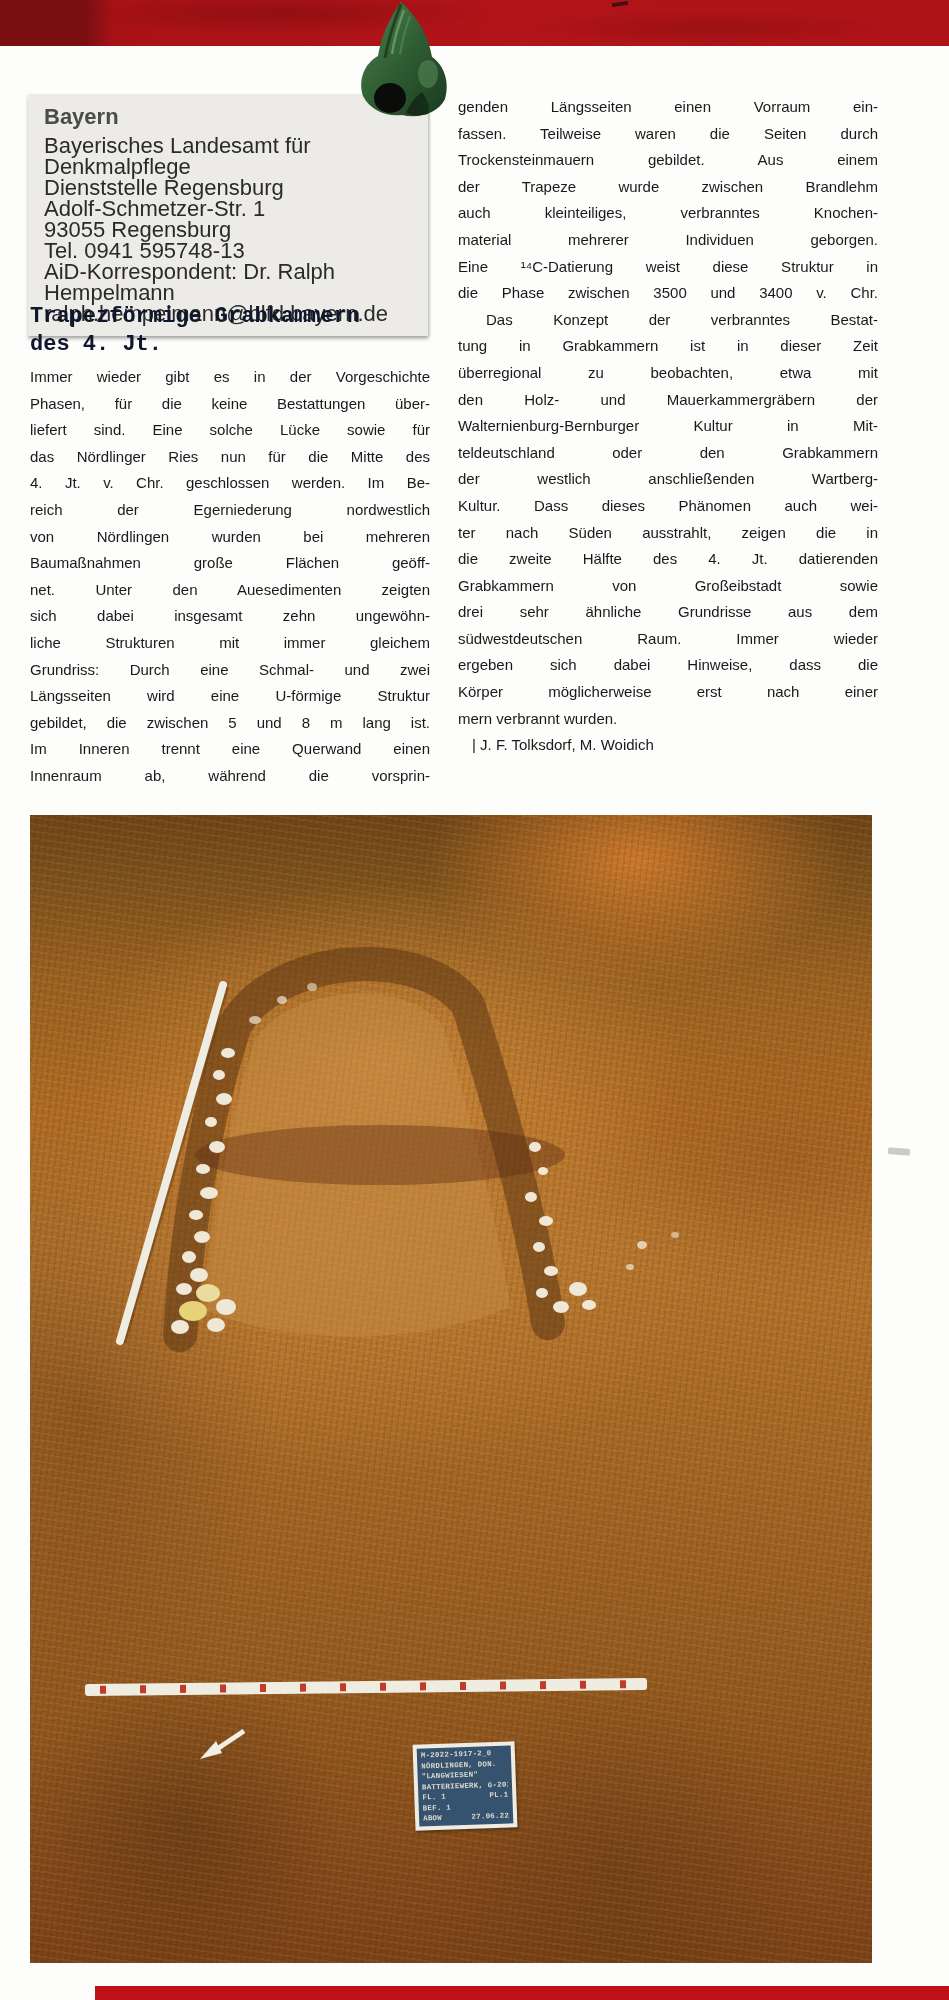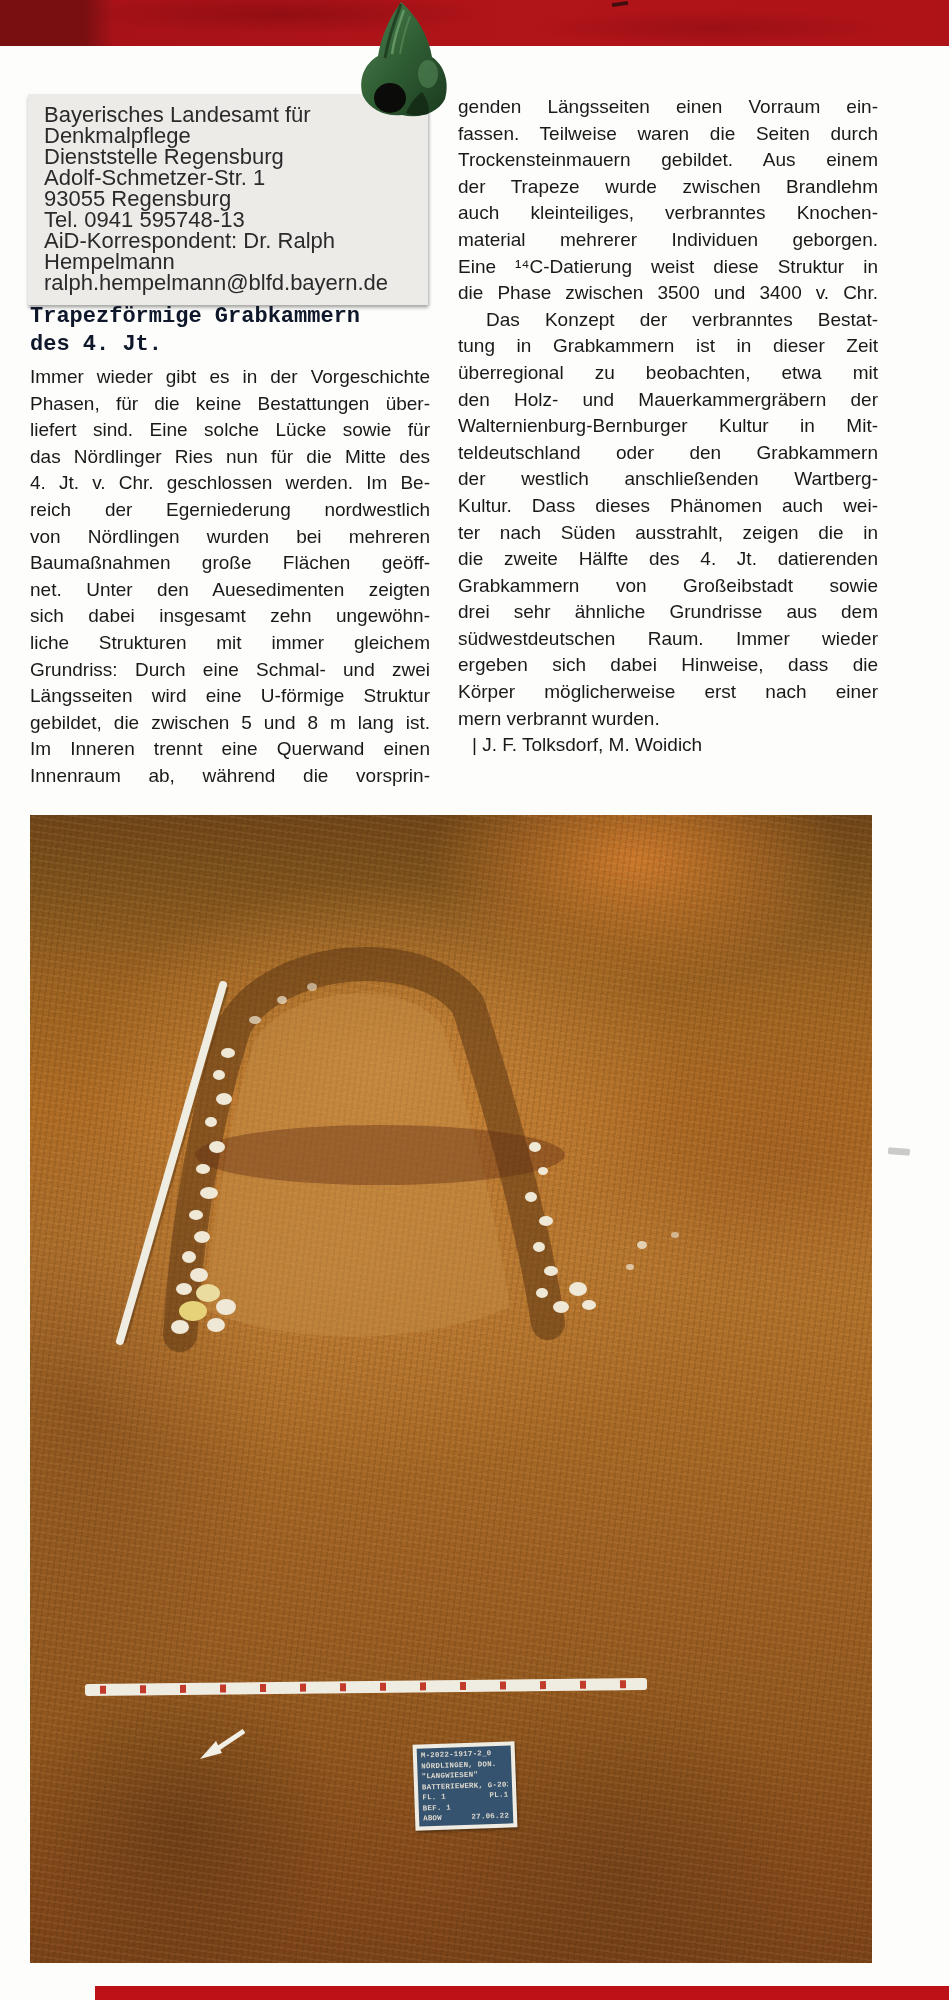--- a/index.html
+++ b/index.html
@@ -21,21 +21,21 @@
   
   .info-box{position:absolute;left:28px;top:94px;width:400px;box-sizing:border-box;
     padding:10px 16px 12px;background:#ecebe8;
     box-shadow:0 3px 3px rgba(130,130,125,.55),2px 1px 2px rgba(150,150,145,.35);}
   .info-title{font-size:22px;font-weight:bold;color:#4b4b49;margin-bottom:5px;}
   .info-line{font-size:22px;line-height:21px;color:#2a2a2a;}
 
   
   .heading{position:absolute;left:30px;top:303px;width:410px;font-size:22px;font-weight:bold;
     color:#0f172a;line-height:28px;font-family:Liberation Mono, monospace;}
-  .col{position:absolute;font-size:19px;line-height:26.6px;color:#191919;}
+  .col{position:absolute;font-size:15px;line-height:26.6px;color:#191919;}
   .col-left{left:30px;top:364px;width:400px;}
   .col-right{left:458px;top:94px;width:420px;}
   .ln{text-align:justify;text-align-last:justify;}
   .ln.indent{padding-left:28px;}
   .ln.end{text-align:left;text-align-last:left;}
   .author{text-align:center;text-align-last:left;padding-left:14px;}
 
   
   .photo{position:absolute;left:30px;top:815px;width:842px;height:1148px;
     background:
@@ -88,20 +88,21 @@
     <path d="M57,2 C44,20 37,38 34,56 C20,64 14,80 19,96 C26,110 42,117 58,115 C76,119 94,113 101,99 C106,82 100,65 88,57 C85,37 73,16 57,2 Z" fill="url(#hg)"></path>
     <path d="M57,4 C50,22 44,40 41,58" stroke="#183018" stroke-width="3" fill="none" opacity=".7"></path>
     <path d="M60,10 C54,26 50,40 48,54" stroke="#6da06b" stroke-width="2.5" fill="none" opacity=".8"></path>
     <path d="M66,16 C61,30 58,42 56,54" stroke="#588a57" stroke-width="2" fill="none" opacity=".7"></path>
     <ellipse cx="46" cy="98" rx="16" ry="15" fill="#0b0c09"></ellipse>
     <path d="M78,92 C84,100 86,108 84,114 C76,116 68,116 62,113 C66,104 71,97 78,92 Z" fill="#142a15" opacity=".9"></path>
     <ellipse cx="84" cy="74" rx="10" ry="14" fill="#5d9260" opacity=".5"></ellipse>
   </svg>
 
   <div class="info-box">
+    <div class="info-title">Bayern</div>
     <div class="info-line">Bayerisches Landesamt für Denkmalpflege</div>
     <div class="info-line">Dienststelle Regensburg</div>
     <div class="info-line">Adolf-Schmetzer-Str. 1</div>
     <div class="info-line">93055 Regensburg</div>
     <div class="info-line">Tel. 0941 595748-13</div>
     <div class="info-line">AiD-Korrespondent: Dr. Ralph Hempelmann</div>
     <div class="info-line">ralph.hempelmann@blfd.bayern.de</div>
   </div>
 
   <div class="heading">

